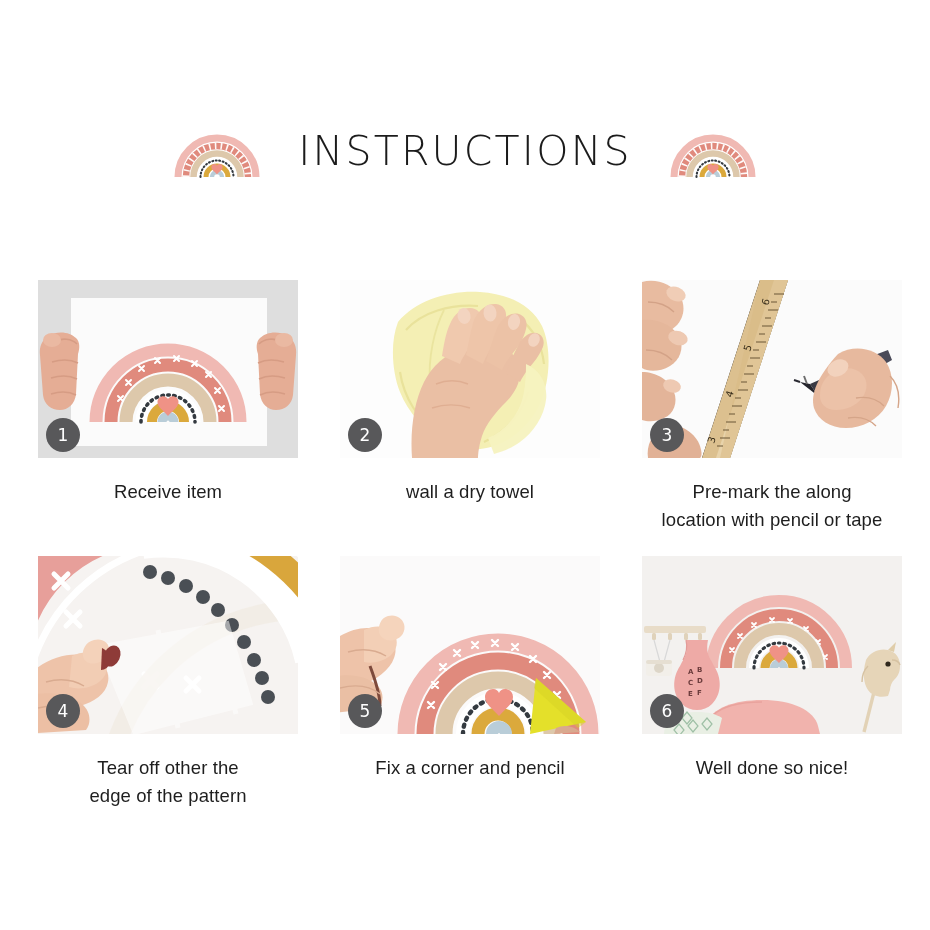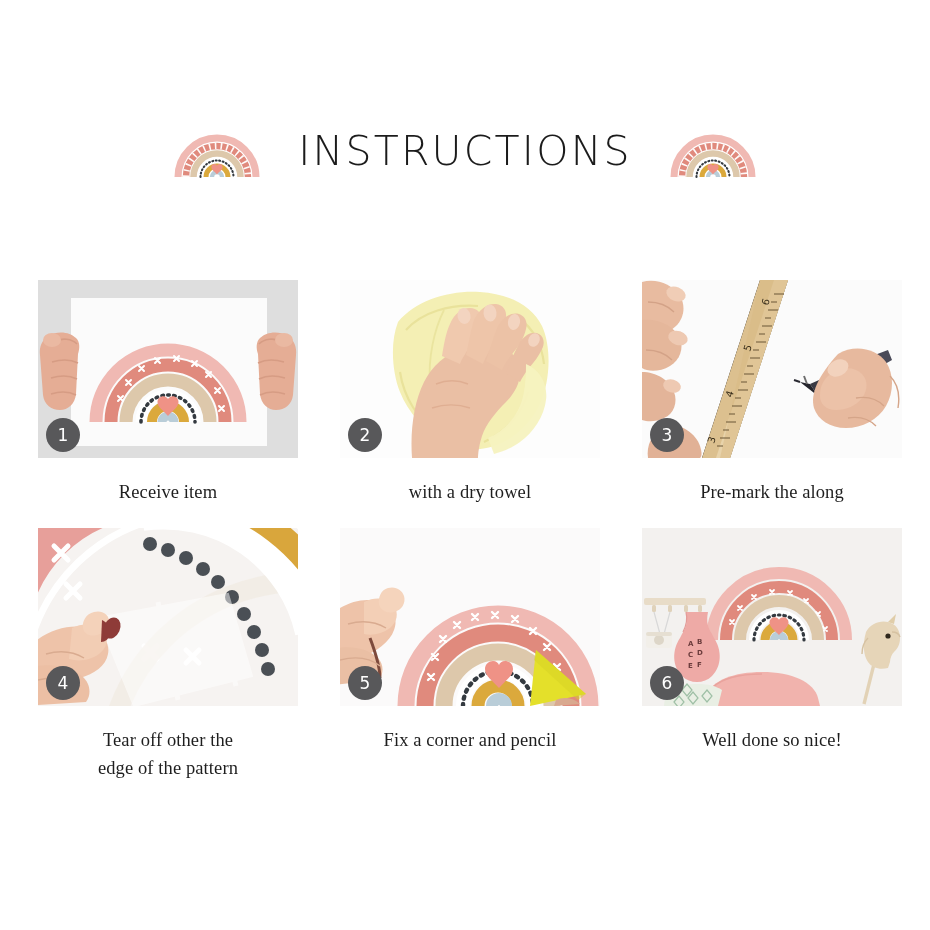--- a/index.html
+++ b/index.html
@@ -44,21 +44,21 @@
     background:#58585a;color:#ffffff;
     display:flex;align-items:center;justify-content:center;
     font-size:17px;font-weight:400;line-height:1;
     font-family:"DejaVu Sans","Liberation Sans",sans-serif;
     z-index:30;
   }
   .caption{
     margin-top:20px;text-align:center;
     font-size:18.5px;color:#1e1e1e;font-weight:400;
     line-height:1.52;letter-spacing:.1px;
-    font-family:Liberation Serif, serif;
+    font-family:Liberation Sans, sans-serif;
   }
   .caption span{display:block;}
 
   
   .ph-svg{position:absolute;left:0;top:0;width:260px;height:178px;}
 </style>
 </head>
 <body>
 
 <div class="page">
@@ -190,21 +190,21 @@
             <path d="M96 104 c10-4 22-4 32 0" fill="none" stroke="#dfae92" stroke-width="1.4"></path>
             <path d="M92 128 c12-4 26-4 38 0" fill="none" stroke="#dfae92" stroke-width="1.4"></path>
           </g>
 
           <path d="M186 84 c14 6 22 20 20 36 c-2 16-12 32-26 42 c-8 6-18 10-26 12
                    l-6-16 c14-6 26-18 32-32 c5-12 6-28 6-42z" fill="#f6f2c0" opacity=".96"></path>
         </svg>
         <div class="badge">2</div>
       </div>
       <div class="caption">
-        <span>with a dry towel</span>
+        <span>wall a dry towel</span>
       </div>
     </div>
 
     <div class="cell">
       <div class="photo" style="background:#fcfcfc">
         <svg class="ph-svg" viewBox="0 0 260 178">
           <rect x="0" y="0" width="260" height="178" fill="#fbfbfb"></rect>
 
           <g>
             <path d="M60 178 L118 0 L146 0 L88 178 Z" fill="#dcc characteristics"></path>
@@ -268,20 +268,21 @@
             <path d="M206 138 c12-2 22 2 28 8" fill="none" stroke="#d5a589" stroke-width="1.4"></path>
             <path d="M248 96 c8 8 10 20 8 32" fill="none" stroke="#d5a589" stroke-width="1.4"></path>
           </g>
 
           <path d="M162 96 l3 8" stroke="#6d6d6d" stroke-width="2" fill="none"></path>
         </svg>
         <div class="badge">3</div>
       </div>
       <div class="caption">
         <span>Pre-mark the along</span>
+        <span>location with pencil or tape</span>
       </div>
     </div>
 
     <div class="cell">
       <div class="photo" style="background:#f7f5f3">
         <svg class="ph-svg" viewBox="0 0 260 178">
           <rect x="0" y="0" width="260" height="178" fill="#f6f3f1"></rect>
 
           <g fill="none">
             <path d="M-30 150 A150 150 0 0 1 150 -30" stroke="#e79f9a" stroke-width="46"></path>

